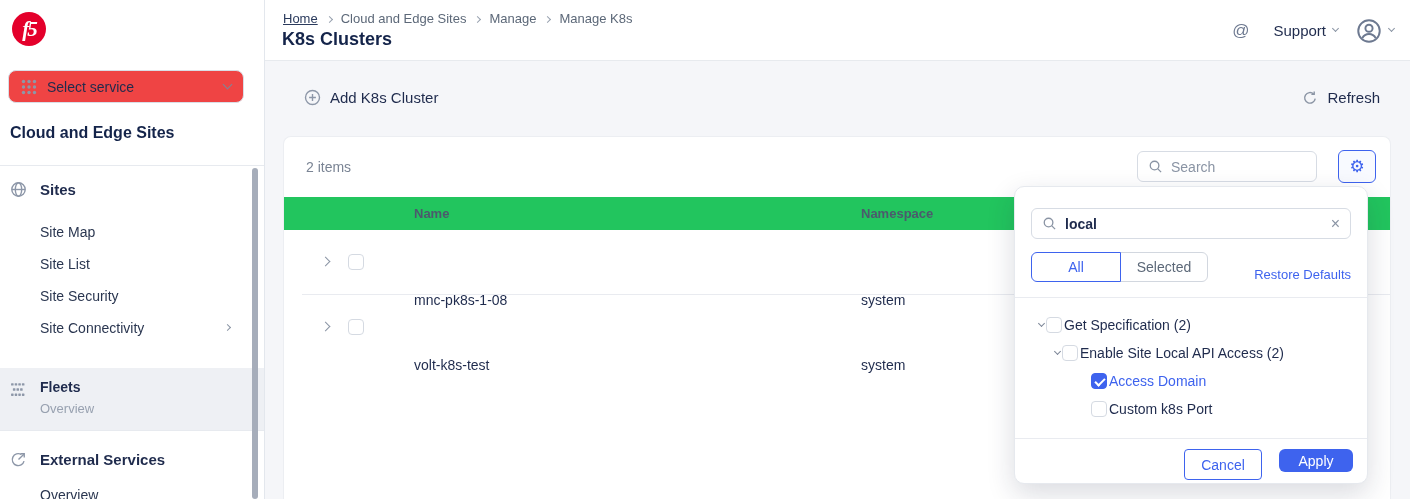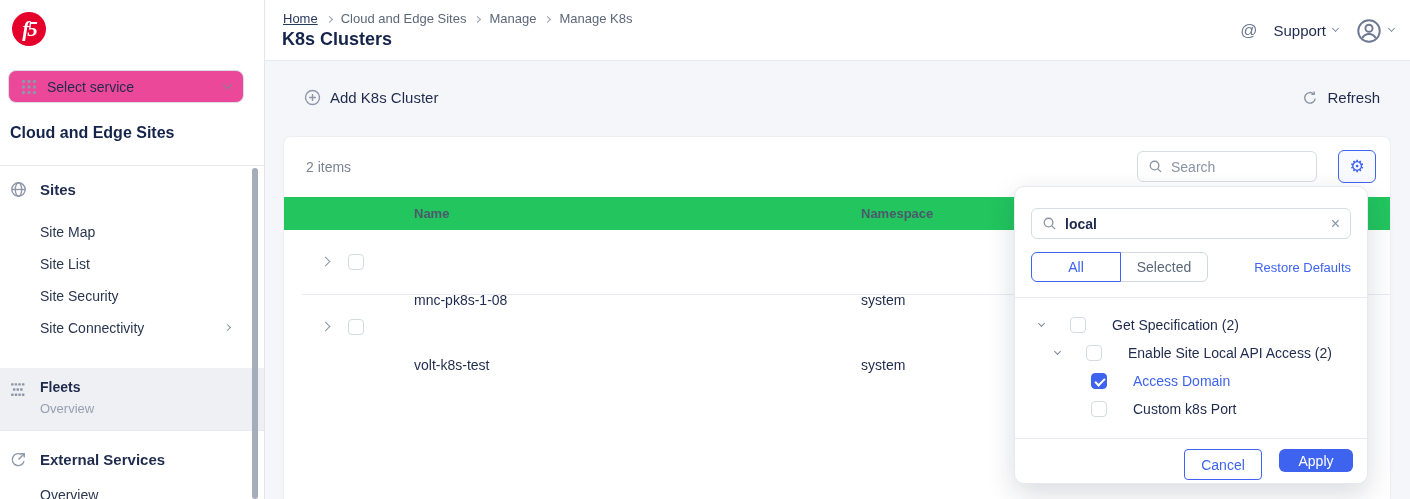--- a/index.html
+++ b/index.html
@@ -21,21 +21,21 @@
   .cb.checked::after { content:""; position:absolute; left:5px; top:2px; width:4px; height:8px;
           border-right:2px solid #fff; border-bottom:2px solid #fff; transform:rotate(45deg); }
   svg { display:block; }
 
   
   .sidebar { position:absolute; left:0; top:0; width:265px; height:499px; background:#fff; border-right:1px solid #e3e7ed; }
   .logo { position:absolute; left:12px; top:12px; width:34px; height:34px; border-radius:50%;
           background:#e4002b; color:#fff; display:flex; align-items:center; justify-content:center;
           font-family:"Liberation Serif", serif; font-style:italic; font-weight:bold; font-size:21px; letter-spacing:-2px; }
   .select-service { position:absolute; left:8px; top:70px; width:236px; height:33px; border:1px solid #d9dee6;
-          border-radius:8px; background:#ec4899; display:flex; align-items:center; padding:0 12px; cursor:pointer; }
+          border-radius:8px; background:#ef4444; display:flex; align-items:center; padding:0 12px; cursor:pointer; }
   .select-service .label { margin-left:10px; font-size:14px; color:#1f2b4d; }
   .select-service .chev { margin-left:auto; color:#7d8798; }
   .sidebar-heading { position:absolute; left:10px; top:124px; font-size:16px; font-weight:700; color:#14244a; }
   .sb-divider { position:absolute; left:0; width:264px; height:1px; background:#e7eaef; }
   .nav-title { position:absolute; left:0; width:264px; display:flex; align-items:center; font-size:15px; font-weight:700; color:#1f2b4d; }
   .nav-title .nav-icon { margin-left:10px; width:17px; color:#8d97a8; }
   .nav-title .t { margin-left:13px; }
   .nav-item { position:absolute; left:40px; font-size:14px; color:#2a3650; cursor:pointer; }
   .nav-item .chev { color:#8a94a4; position:absolute; left:185px; top:5px; }
   .fleets-block { position:absolute; left:0; top:368px; width:264px; height:62px; background:#eef0f4; }
@@ -43,21 +43,21 @@
   .sb-thumb { position:absolute; left:252px; top:168px; width:6px; height:331px; background:#a6adba; border-radius:3px; }
 
   
   .topbar { position:absolute; left:265px; top:0; width:1145px; height:61px; background:#fff; border-bottom:1px solid #e7eaee; }
   .breadcrumbs { position:absolute; left:18px; top:11px; display:flex; align-items:center; gap:9px; font-size:13px; color:#5c6878; }
   .breadcrumbs .crumb-home { color:#2a3a5c; text-decoration:underline; cursor:pointer; }
   .breadcrumbs .sep { color:#97a0af; margin-top:1px; }
   .page-title { position:absolute; left:17px; top:29px; font-size:18px; font-weight:600; color:#14244a; }
   .topbar-right { position:absolute; right:16px; top:0; height:61px; display:flex; align-items:center; }
   .support-icon { font-size:17px; color:#6d7990; }
-  .support-label { font-size:15px; font-weight:500; color:#1f2b4d; margin:0 7px 0 16px; }
+  .support-label { font-size:15px; font-weight:500; color:#1f2b4d; margin:0 7px 0 24px; }
   .tb-chev { color:#8a94a4; margin-top:-2px; }
   .avatar { margin-left:18px; margin-right:7px; color:#6d7990; }
 
   
   .content { position:absolute; left:265px; top:61px; width:1145px; height:438px; background:#f5f6f9; }
   .add-btn { position:absolute; left:39px; top:28px; display:flex; align-items:center; gap:9px;
              font-size:15px; font-weight:500; color:#1f2b4d; cursor:pointer; }
   .add-btn .ic { color:#8d97a8; }
   .refresh-btn { position:absolute; right:30px; top:28px; display:flex; align-items:center; gap:9px;
              font-size:15px; font-weight:500; color:#1f2b4d; cursor:pointer; }
@@ -83,28 +83,28 @@
   .trow .cell { position:absolute; top:22px; font-size:14px; color:#1f2b4d;margin-top:40px; }
   .row-divider { position:absolute; left:18px; right:0; height:1px; background:#e9ebf0; }
 
   
   .popup { position:absolute; left:1014px; top:186px; width:354px; height:298px; background:#fff;
           border:1px solid #e6e9ee; border-radius:10px; box-shadow:0 10px 28px rgba(22,33,64,.16); z-index:20; }
   .popup-search { position:absolute; left:16px; right:16px; top:21px; height:31px; border:1px solid #d7dce4;
           border-radius:6px; display:flex; align-items:center; padding:0 10px; gap:8px; }
   .popup-search input { border:none; outline:none; width:100%; font-size:14px; color:#1f2b4d; font-family:inherit;font-weight:bold; }
   .popup-search .close-x { color:#8a94a4; font-size:16px; line-height:1; cursor:pointer; flex:none; }
-  .filter-row { position:absolute; left:16px; right:16px; top:65px; height:30px; display:flex; align-items:center; }
+  .filter-row { position:absolute; left:16px; right:16px; top:65px; height:30px; display:flex; align-items:flex-end; }
   .seg { height:30px; display:flex; align-items:center; justify-content:center; font-size:14px; background:#fff; cursor:pointer; }
   .seg-all { width:90px; border:1px solid #3e63ee; color:#3e63ee; border-radius:6px 0 0 6px; position:relative; z-index:2; }
   .seg-selected { width:88px; border:1px solid #d2d7df; color:#5c6878; border-radius:0 6px 6px 0; margin-left:-1px; }
   .restore { margin-left:auto; color:#3e63ee; font-size:13px; font-weight:500; cursor:pointer; }
   .popup-div { position:absolute; left:0; right:0; height:1px; background:#e9ebf0; }
   .tree { position:absolute; left:0; right:0; top:124px; }
-  .tree-row { height:28px; display:flex; align-items:center; gap:26px; font-size:14px; color:#1f2b4d; }
+  .tree-row { height:28px; display:flex; align-items:center; gap:2px; font-size:14px; color:#1f2b4d; }
   .tree-row .chev { color:#7d8798; flex:none; }
   .tree-row.lvl0 { padding-left:24px; }
   .tree-row.lvl1 { padding-left:40px; }
   .tree-row.lvl2 { padding-left:76px; }
   .tree-row .lbl.hl { color:#3e63ee; }
   .cancel-btn { position:absolute; left:169px; top:262px; width:78px; height:31px; border:1px solid #3e63ee;
           border-radius:4px; background:#fff; color:#3e63ee; font-size:14px; font-family:inherit; cursor:pointer; }
   .apply-btn { position:absolute; left:264px; top:262px; width:74px; height:23px; border:none;
           border-radius:6px; background:#3e63ee; color:#fff; font-size:14px; font-family:inherit; cursor:pointer; }
 </style>

